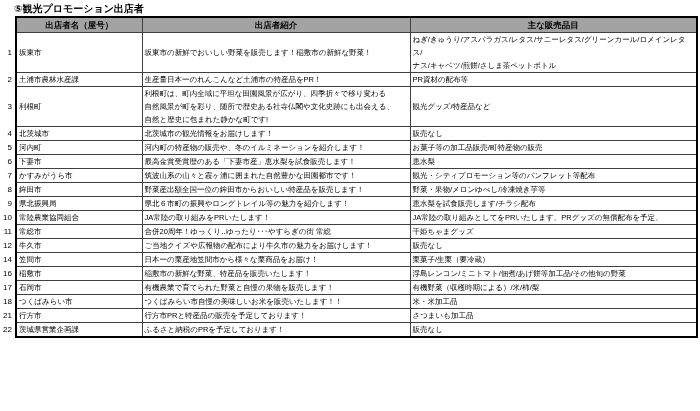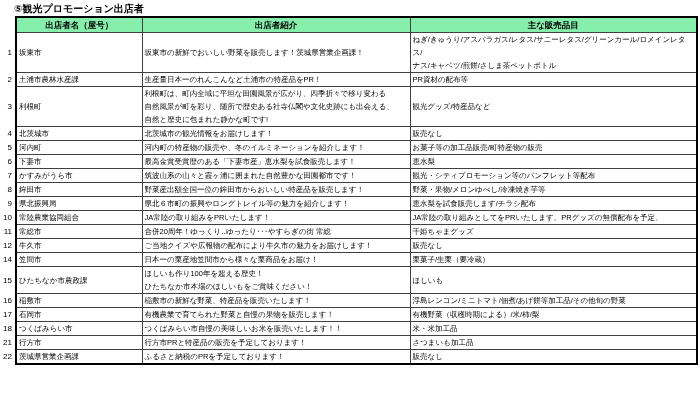--- a/index.html
+++ b/index.html
@@ -12,21 +12,21 @@
   }
   table.vendors{
     border-collapse:collapse;table-layout:fixed;width:697px;margin:0;
   }
   th,td{padding:0 2px;overflow:hidden;}
   .num{
     border:none;text-align:right;vertical-align:middle;
     font-size:8px;padding:0 3px 0 0;background:#fff;
   }
   .h{
-    background:#86efac;border:1px solid #404040;
+    background:#a3a3a3;border:1px solid #404040;
     font-size:8.5px;font-weight:bold;text-align:center;
     height:14px;line-height:14px;vertical-align:middle;
   }
   .d{
     border:1px solid #404040;font-size:7.5px;line-height:13px;
     vertical-align:middle;white-space:pre-line;height:13px;
     word-break:break-all;
   }
   
   .h{border-top:2px solid #000;}
@@ -52,21 +52,21 @@
         <th class="num"></th>
         <th class="h c1">出店者名（屋号）</th>
         <th class="h c2">出店者紹介</th>
         <th class="h c3">主な販売品目</th>
       </tr>
     </thead>
     <tbody id="rows">
   <tr>
     <td class="num">1</td>
     <td class="d c1">坂東市</td>
-    <td class="d c2">坂東市の新鮮でおいしい野菜を販売します！茨城県営業企画課！</td>
+    <td class="d c2">坂東市の新鮮でおいしい野菜を販売します！稲敷市の新鮮な野菜！</td>
     <td class="d c3">ねぎ/きゅうり/アスパラガス/レタス/サニーレタス/グリーンカール/ロメインレタス/
 ナス/キャベツ/煎餅/さしま茶ペットボトル</td>
   </tr>
 
   <tr>
     <td class="num">2</td>
     <td class="d c1">土浦市農林水産課</td>
     <td class="d c2">生産量日本一のれんこんなど土浦市の特産品をPR！</td>
     <td class="d c3">PR資材の配布等</td>
   </tr>
@@ -144,27 +144,20 @@
   </tr>
 
 
   <tr>
     <td class="num">14</td>
     <td class="d c1">笠間市</td>
     <td class="d c2">日本一の栗産地笠間市から様々な栗商品をお届け！</td>
     <td class="d c3">栗菓子/生栗（要冷蔵）</td>
   </tr>
 
-  <tr>
-    <td class="num">15</td>
-    <td class="d c1">ひたちなか市農政課</td>
-    <td class="d c2">ほしいも作り100年を超える歴史！
-ひたちなか市本場のほしいもをご賞味ください！</td>
-    <td class="d c3">ほしいも</td>
-  </tr>
 
   <tr>
     <td class="num">16</td>
     <td class="d c1">稲敷市</td>
     <td class="d c2">稲敷市の新鮮な野菜、特産品を販売いたします！</td>
     <td class="d c3">浮島レンコン/ミニトマト/佃煮/あげ餅等加工品/その他旬の野菜</td>
   </tr>
 
   <tr>
     <td class="num">17</td>

